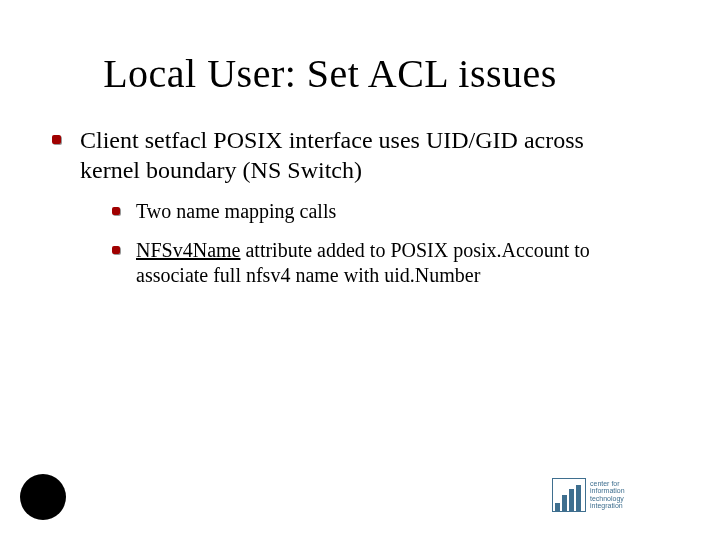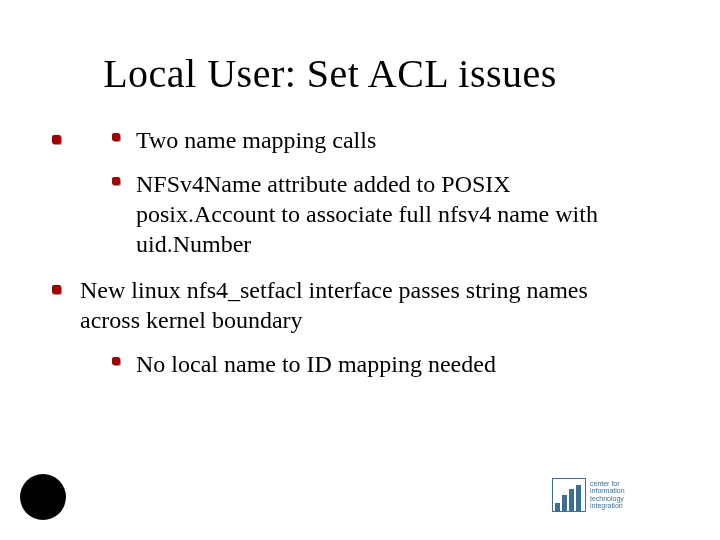--- a/index.html
+++ b/index.html
@@ -46,39 +46,39 @@
     width: 9px;
     height: 9px;
     background: #a00000;
     border-radius: 2px;
     box-shadow: 1px 1px 0 rgba(0,0,0,0.4);
   }
   ul.sub {
     list-style: none;
     margin: 14px 0 0 0;
     padding: 0 0 0 30px;
-    font-size: 24px;
+    font-size: 20px;
   }
   ul.sub > li {
     position: relative;
     padding-left: 26px;
     margin-bottom: 14px;
   }
   ul.sub > li::before {
     content: "";
     position: absolute;
     left: 2px;
     top: 8px;
     width: 8px;
     height: 8px;
     background: #a00000;
     border-radius: 2px;
     box-shadow: 1px 1px 0 rgba(0,0,0,0.4);
   }
-  .u { }
+  .u { text-decoration: underline; }
   .footer-circle {
     position: absolute;
     left: 20px;
     bottom: 20px;
     width: 46px;
     height: 46px;
     background: #000000;
     border-radius: 50%;
   }
   .footer-logo {
@@ -113,34 +113,27 @@
   }
 </style>
 </head>
 <body>
 
 <div class="slide">
   <h1 class="title">Local User: Set ACL issues</h1>
 
   <ul class="body">
     <li>
+      <span>Client setfacl POSIX interface uses UID/GID across kernel boundary (NS Switch)</span>
       <ul class="sub">
         <li>
           <span>Two name mapping calls</span>
         </li>
         <li>
           <span class="u">NFSv4Name</span><span> attribute added to POSIX posix.Account to associate full nfsv4 name with uid.Number</span>
-        </li>
-      </ul>
-    </li>
-    <li>
-      <span>New linux nfs4_setfacl interface passes string names across kernel boundary</span>
-      <ul class="sub">
-        <li>
-          <span>No local name to ID mapping needed</span>
         </li>
       </ul>
     </li>
   </ul>
 
   <div class="footer-circle"></div>
 
   <div class="footer-logo">
     <div class="logo-graphic"></div>
     <div class="logo-text">center for

